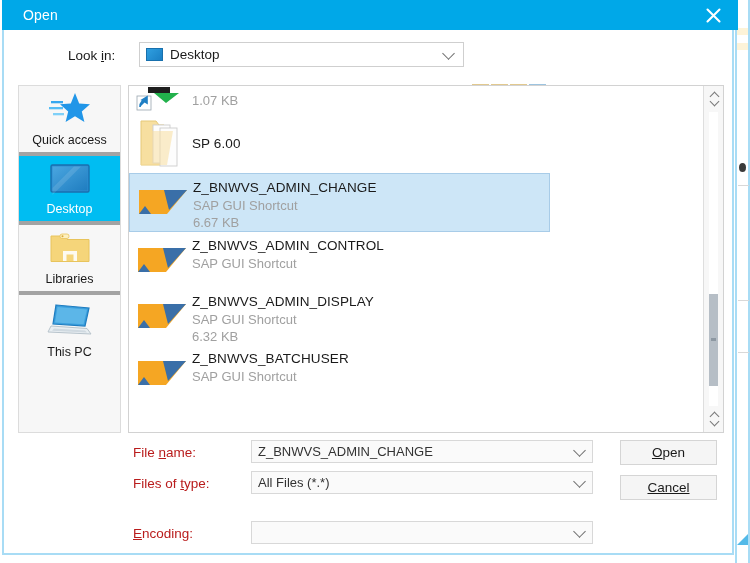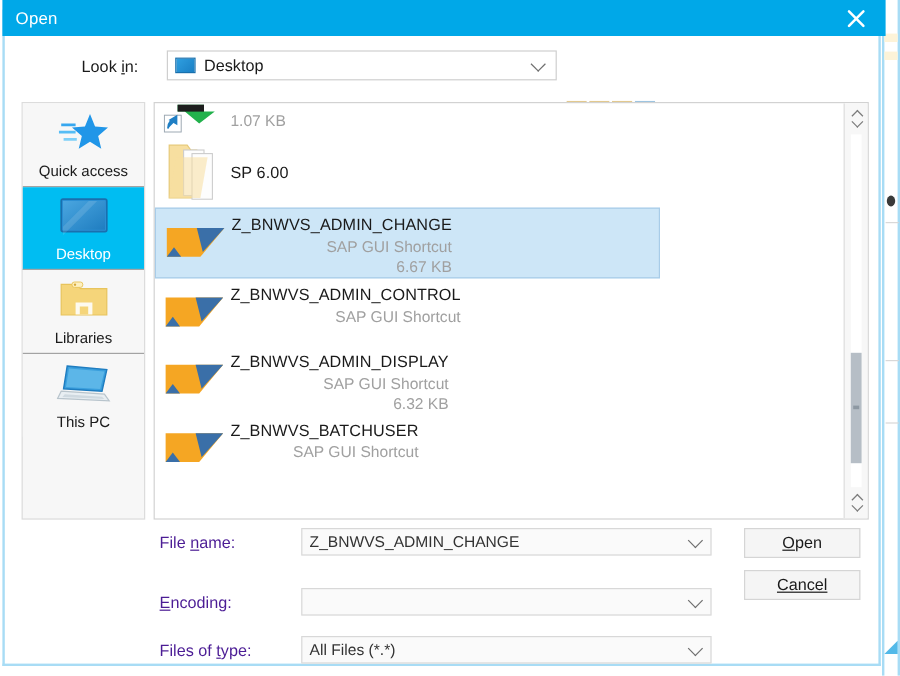--- a/index.html
+++ b/index.html
@@ -58,21 +58,21 @@
   
   #titlebar {
     position: absolute; left: -2px; top: -8px;
     width: 736px; height: 30px;
     background: #00a8e8;
     display: flex; align-items: center;
   }
   #titlebar .title-text {
     color: #ffffff;
     font-size: 14px;
-    margin-left: 11px;
+    margin-left: 21px;
     letter-spacing: .2px;
   }
   #close-btn {
     position: absolute; right: 8px; top: 0;
     width: 34px; height: 30px;
     display: flex; align-items: center; justify-content: center;
     cursor: pointer;
   }
   #close-btn svg { display: block; }
 
@@ -137,21 +137,21 @@
 
   
   #places {
     position: absolute; left: 14px; top: 77px;
     width: 103px; height: 348px;
     background: #f7f7f7;
     border: 1px solid #dcdcdc;
   }
   .place {
     height: 69.5px;
-    border-bottom: 1px solid #a3a3a3;
+    border-bottom: 4px solid #a3a3a3;
     display: flex; flex-direction: column;
     align-items: center; justify-content: flex-end;
     padding-bottom: 4px;
     cursor: pointer;
     background: #f7f7f7;
   }
   .place:last-child { border-bottom: none; }
   .place.selected { background: #00bdf2; }
   .place .pico {
     flex: 1;
@@ -169,21 +169,20 @@
     position: absolute; left: 124px; top: 77px;
     width: 596px; height: 348px;
     border: 1px solid #d2d2d2;
     background: #ffffff;
     overflow: hidden;
   }
   #filelist {
     position: absolute; left: 0; top: 0;
     width: 575px; height: 348px;
     overflow: hidden;
-    text-align: right;
   }
   .row {
     position: relative;
     display: flex; align-items: flex-start;
     padding: 4px 0 0 3px;
     cursor: pointer;
   }
   .row.selected {
     background: #cde6f7;
     border: 1px solid #a8cce8;
@@ -260,21 +259,21 @@
     position: absolute; left: 2px; top: 44px;
     width: 5px; height: 3px;
     background: #8d98a2;
   }
 
   
   #form { position: absolute; left: 0; top: 430px; width: 730px; }
   .form-row { position: relative; height: 31px; }
   .form-label {
     position: absolute; left: 129px; top: 7px;
-    font-size: 13.5px; color: #4c1d95;
+    font-size: 13.5px; color: #b91c1c;
   }
   .field {
     position: absolute; left: 247px;
     width: 342px; height: 23px; top: 2px;
     background: #fafafa;
     border: 1px solid #d8d8d8;
     display: flex; align-items: center;
     cursor: text;
   }
   .field .fval {
@@ -542,35 +541,35 @@
   <div id="form">
 
     <div class="form-row">
       <span class="form-label"><span>File </span><span class="mn">n</span><span>ame:</span></span>
       <div class="field">
         <span class="fval">Z_BNWVS_ADMIN_CHANGE</span>
         <span class="chev"></span>
       </div>
     </div>
 
+    <div class="form-row">
+      <span class="form-label"><span>Files of </span><span class="mn">t</span><span>ype:</span></span>
+      <div class="field">
+        <span class="fval">All Files (*.*)</span>
+        <span class="chev"></span>
+      </div>
+    </div>
+
     <div class="form-row" id="encoding-row">
       <span class="form-label"><span></span><span class="mn">E</span><span>ncoding:</span></span>
       <div class="field" id="encoding-field">
         <span class="fval"></span>
         <span class="chev"></span>
       </div>
     </div>
-
-    <div class="form-row">
-      <span class="form-label"><span>Files of </span><span class="mn">t</span><span>ype:</span></span>
-      <div class="field">
-        <span class="fval">All Files (*.*)</span>
-        <span class="chev"></span>
-      </div>
-    </div>
   </div>
 
   <div class="abtn" id="open-btn">
       <span></span>
       <span class="mn">O</span>
       <span>pen</span>
     </div>
   <div class="abtn" id="cancel-btn">
       <span>Cancel</span>
     </div>

